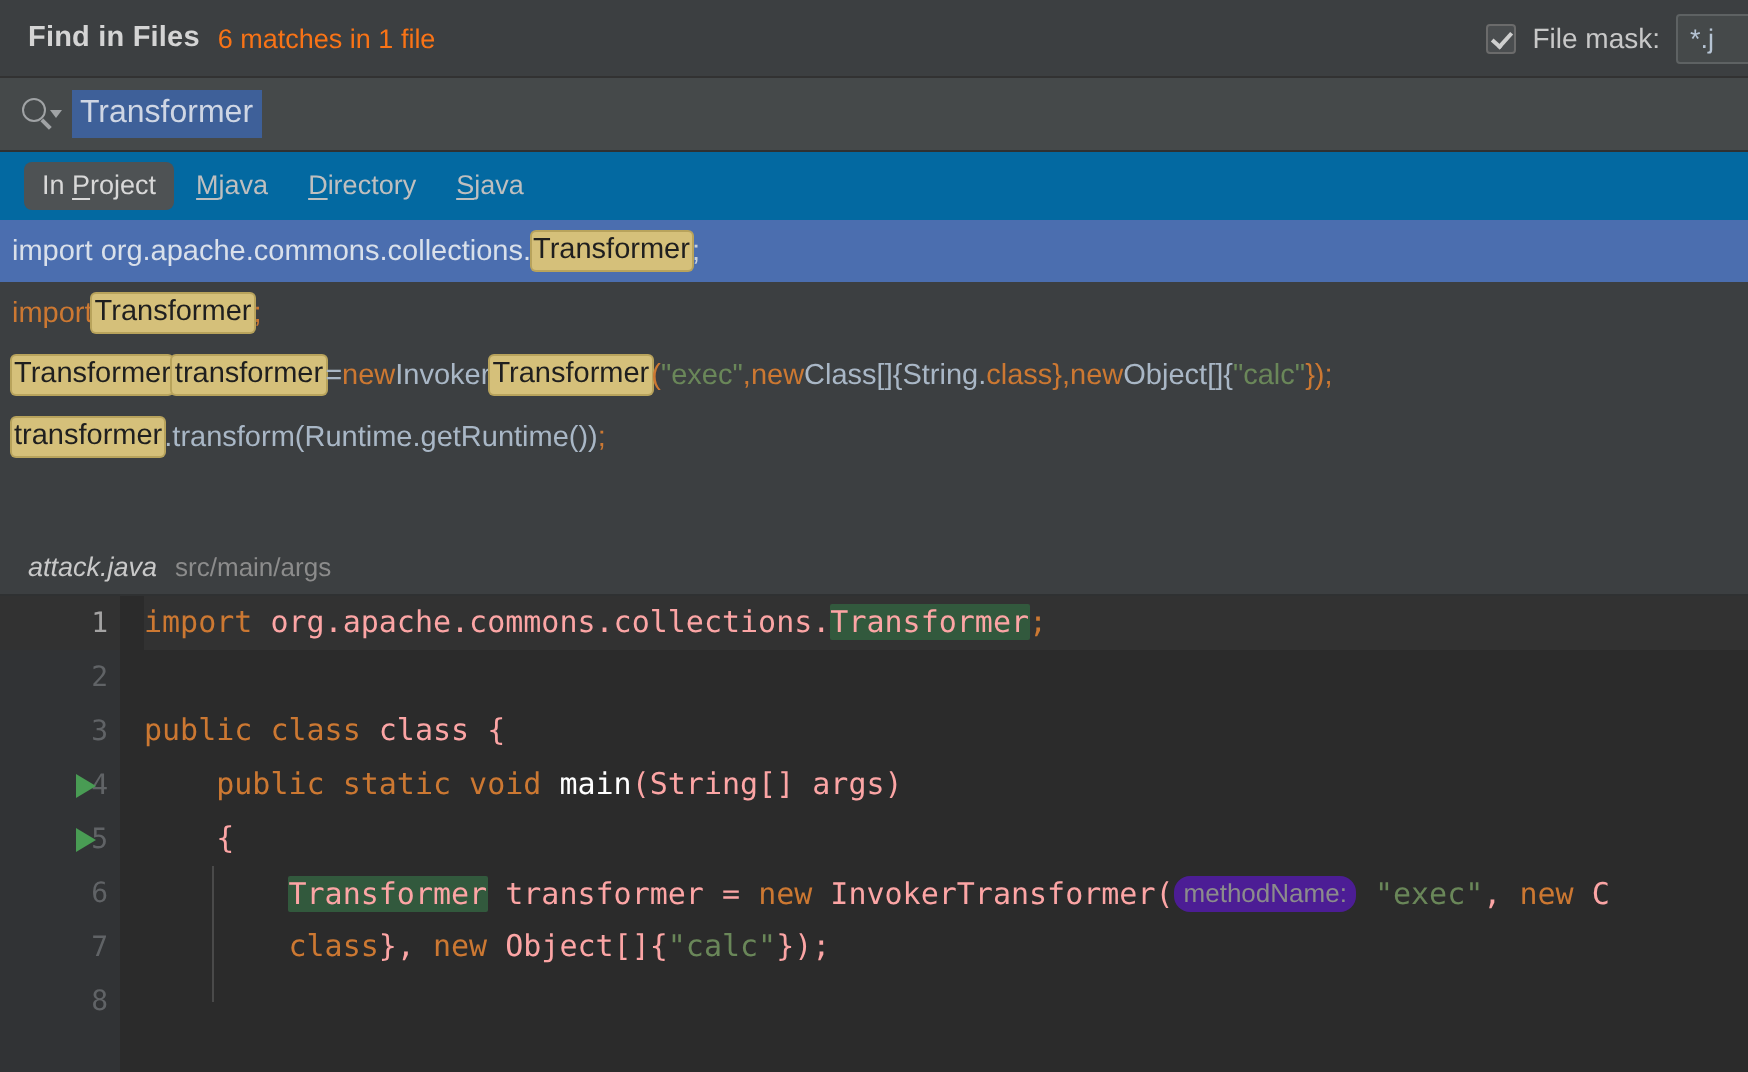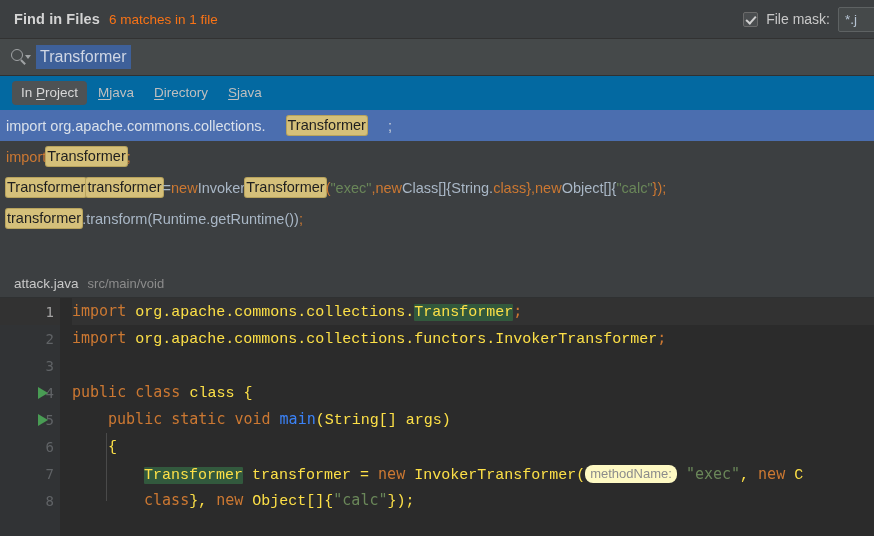--- a/index.html
+++ b/index.html
@@ -82,39 +82,39 @@
   .tab.selected { background: #4e5254; color: #d8d8d8; }
   .tab .mn { text-decoration: underline; text-underline-offset: 2px; }
 
   
   .results { flex: 0 0 160px; background: #3c3f41; padding-top: 0; }
   .res-row {
     height: 31px; display: flex; align-items: center;
     padding-left: 6px; font-size: 14.5px; white-space: nowrap; overflow: hidden;
     color: #a9b7c6;
   }
-  .res-row.selected { background: #4b6eaf; gap: 21px; }
+  .res-row.selected { background: #4b6eaf; }
   .res-row .kw   { color: #cc7832; }
   .res-row .kw-s { color: #c9d1da; }
   .res-row .str  { color: #6a8759; }
   .res-row .plain{ color: #a9b7c6; }
   .res-row .plain-s { color: #d9e0ea; }
   .hl {
     background: #d5c07a; color: #1f1f1f; border-radius: 2px;
     padding: 1px 1px 2px 1px; box-shadow: 0 0 0 1px #b8a35c;
   }
   .res-spacer { height: 36px; }
 
   
   .filehdr {
     height: 28px; flex: 0 0 28px; display: flex; align-items: center;
     background: #3c3f41; padding-left: 14px; gap: 9px;
     border-bottom: 1px solid #2f3132;
   }
-  .filehdr .fname { color: #c9c9c9; font-size: 13.5px; }
+  .filehdr .fname { color: #c9c9c9; font-size: 13.5px; font-style: italic; }
   .filehdr .fpath { color: #8c8c8c; font-size: 13px; }
 
   
   .editor {
     flex: 1 1 auto; background: #2b2b2b; position: relative; overflow: hidden;
     display: flex;
   }
   .gutter {
     width: 60px; flex: none; background: #313335; position: relative;
   }
@@ -136,26 +136,26 @@
 
   .codearea { flex: 1 1 auto; position: relative; padding-left: 12px; }
   .codeline {
     height: 27px; line-height: 27px;
     font-family: "DejaVu Sans Mono", monospace; font-size: 15px;
     color: #a9b7c6; white-space: pre; position: relative;
   }
   .codeline.current { background: #323232; }
   .c-kw   { color: #cc7832; }
   .c-str  { color: #6a8759; }
-  .c-fn   { color: #3b82f6; }
-  .c-pl   { color: #fde047; font-family: Liberation Mono, monospace; }
+  .c-fn   { color: #ffffff; }
+  .c-pl   { color: #fca5a5; }
   .c-hit  { background: #32593d; border-radius: 1px; }
   .hint {
     font-family: "Liberation Sans", sans-serif; font-size: 13px;
-    color: #8c8c8c; background: #fef9c3; border-radius: 8px;
+    color: #8c8c8c; background: #4c1d95; border-radius: 8px;
     padding: 1px 5px 2px 5px; vertical-align: 1px;
   }
   .indent-guide {
     position: absolute; width: 1px; background: #4a4a4a;
   }
 </style>
 </head>
 <body>
 
 <div id="app">
@@ -221,21 +221,21 @@
       <div class="res-row">
         <span class="hl">transformer</span>
         <span class="plain">.transform(Runtime.getRuntime())</span>
         <span class="kw">;</span>
       </div>
       <div class="res-spacer"></div>
     </div>
 
   <div class="filehdr">
     <span class="fname">attack.java</span>
-    <span class="fpath">src/main/void</span>
+    <span class="fpath">src/main/args</span>
   </div>
 
   <div class="editor">
     <div class="gutter">
         <div class="gline current">
           <span class="num">1</span>
         </div>
         <div class="gline">
           <span class="num">2</span>
         </div>
@@ -256,21 +256,20 @@
         <div class="gline">
           <span class="num">7</span>
         </div>
         <div class="gline">
           <span class="num">8</span>
         </div>
       </div>
     <div class="codearea">
       <div class="indent-guide" style="left:46px; top:135px; height:68px;"></div>
     <div class="codeline current"><span class="c-kw">import</span><span class="c-pl"> org.apache.commons.collections.</span><span class="c-hit c-pl">Transformer</span><span class="c-kw">;</span></div>
-        <div class="codeline"><span class="c-kw">import</span><span class="c-pl"> org.apache.commons.collections.functors.InvokerTransformer</span><span class="c-kw">;</span></div>
         <div class="codeline">&nbsp;</div>
         <div class="codeline"><span class="c-kw">public class</span><span class="c-pl"> class {</span></div>
         <div class="codeline"><span class="c-pl">    </span><span class="c-kw">public static void</span><span class="c-pl"> </span><span class="c-fn">main</span><span class="c-pl">(String[] args)</span></div>
         <div class="codeline"><span class="c-pl">    {</span></div>
         <div class="codeline"><span class="c-pl">        </span><span class="c-hit c-pl">Transformer</span><span class="c-pl"> transformer = </span><span class="c-kw">new</span><span class="c-pl"> InvokerTransformer(</span><span class="hint">methodName:</span><span class="c-pl"> </span><span class="c-str">"exec"</span><span class="c-pl">, </span><span class="c-kw">new</span><span class="c-pl"> C</span></div>
         <div class="codeline"><span class="c-pl">        </span><span class="c-kw">class</span><span class="c-pl">}, </span><span class="c-kw">new</span><span class="c-pl"> Object[]{</span><span class="c-str">"calc"</span><span class="c-pl">});</span></div>
       </div>
   </div>
 
 </div>

